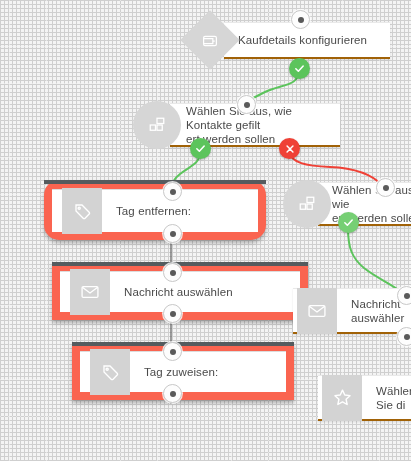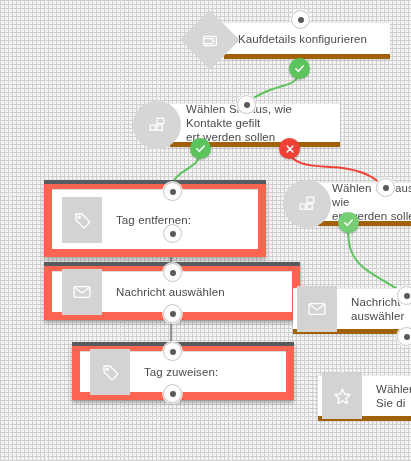--- a/index.html
+++ b/index.html
@@ -58,21 +58,21 @@
     display:flex;align-items:center;justify-content:center;
     margin-left:10px;
   }
   .node .label{
     font-size:11.5px;color:#4a4a4a;line-height:14px;
     margin-left:14px;padding-right:6px;
     letter-spacing:.1px;
   }
   .node.plain{
     border-top:1px solid #e9e9e9;
-    border-bottom:5px solid #a16207;
+    border-bottom:2px solid #a16207;
     box-shadow:0 1px 2px rgba(0,0,0,.10);
   }
 
   
   .node.sel{
     border:8px solid #fa6450;
     border-top-width:9px;
     padding:0;
     background:#ffffff;
     box-shadow:0 3px 4px rgba(0,0,0,.28);
@@ -210,39 +210,39 @@
   <svg width="11" height="11" viewBox="0 0 24 24" fill="none" stroke="#fff" stroke-width="3.4" stroke-linecap="round" stroke-linejoin="round">
     <path d="M4 12.5l5.5 5.5L20 6.5"></path>
   </svg>
 </div>
 <div class="badge err" style="left:279px;top:138px;">
   <svg width="10" height="10" viewBox="0 0 24 24" fill="none" stroke="#fff" stroke-width="3.6" stroke-linecap="round">
     <path d="M5 5l14 14M19 5L5 19"></path>
   </svg>
 </div>
 
-<div class="node sel" style="left:44px;top:180px;width:222px;height:77px;">
+<div class="node sel" style="left:44px;top:180px;width:222px;height:60px;border-radius:15px;">
   <div class="inner">
     <div class="thumb">
       <svg width="20" height="20" viewBox="0 0 24 24" fill="none" stroke="#ffffff" stroke-width="1.6">
         <path d="M20.6 13.4L12 4.8H4.8V12l8.6 8.6a1.6 1.6 0 0 0 2.3 0l4.9-4.9a1.6 1.6 0 0 0 0-2.3z"></path>
         <circle cx="8.6" cy="8.6" r="1.3"></circle>
       </svg>
     </div>
     <div class="label">Tag entfernen:</div>
   </div>
 </div>
 <div class="port" style="left:163px;top:182px;">
     <i></i>
   </div>
 <div class="port" style="left:163px;top:224px;">
     <i></i>
   </div>
 
-<div class="node sel" style="left:44px;top:262px;width:256px;height:58px;">
+<div class="node sel" style="left:52px;top:262px;width:256px;height:58px;">
   <div class="inner">
     <div class="thumb">
       <svg width="20" height="20" viewBox="0 0 24 24" fill="none" stroke="#ffffff" stroke-width="1.6">
         <rect x="2.5" y="5.5" width="19" height="13" rx="1.4"></rect>
         <path d="M2.8 6.4L12 13.2l9.2-6.8"></path>
       </svg>
     </div>
     <div class="label">Nachricht auswählen</div>
   </div>
 </div>

